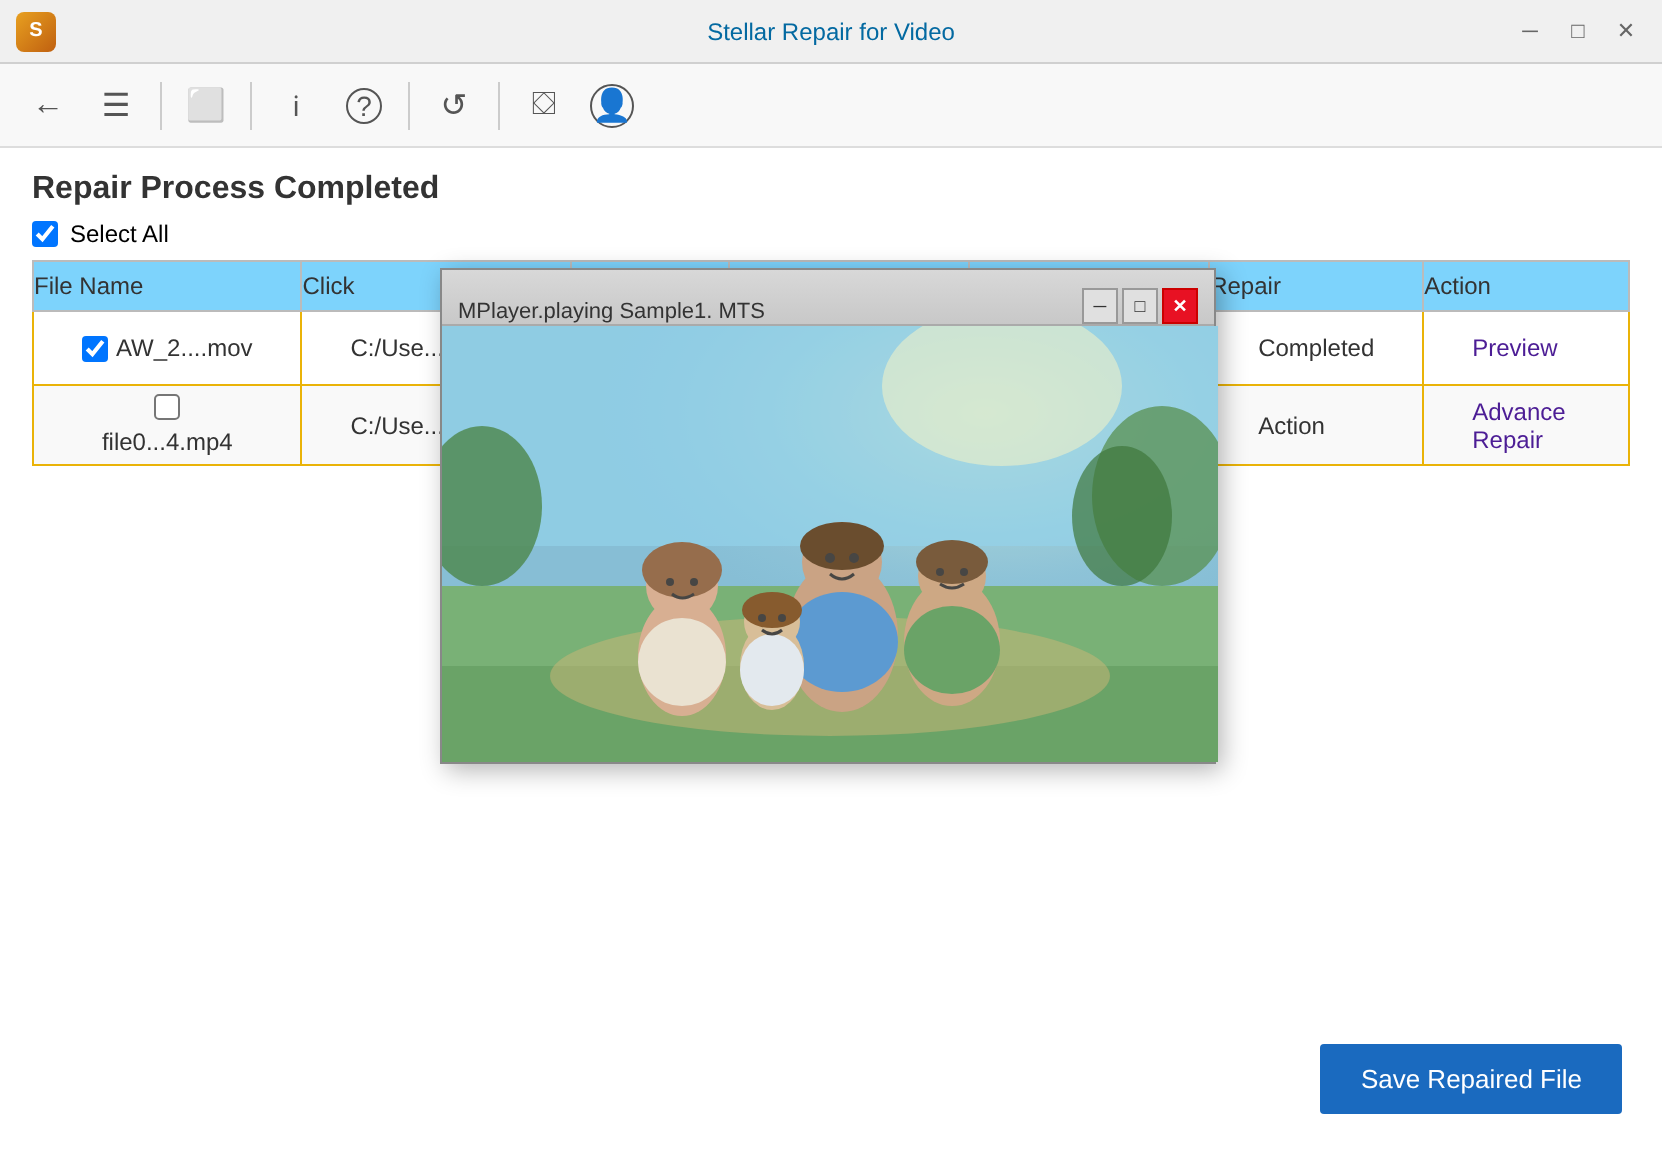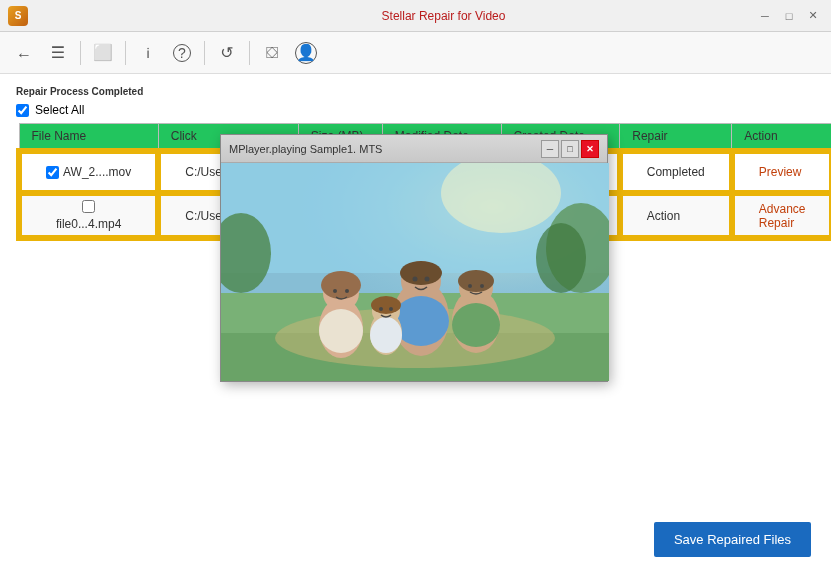--- a/index.html
+++ b/index.html
@@ -29,25 +29,24 @@
     }
     .app-icon {
       width: 20px; height: 20px;
       background: linear-gradient(135deg, #e8a020, #c06010);
       border-radius: 4px;
       display: flex; align-items: center; justify-content: center;
       color: white; font-size: 10px; font-weight: bold;
     }
     .title-bar-title {
       font-size: 12px;
-      color: #b91c1c;
+      color: #0369a1;
       position: absolute;
       left: 50%;
       transform: translateX(-50%);
-      margin-left: 28px;
     }
     .title-bar-controls {
       display: flex;
       gap: 4px;
     }
     .title-btn {
       width: 20px; height: 20px;
       background: none;
       border: none;
       cursor: pointer;
@@ -85,64 +84,63 @@
     
     .main {
       padding: 12px 16px;
       background: white;
       height: calc(577px - 32px - 42px);
       position: relative;
       overflow: hidden;
     }
 
     .repair-completed-title {
-      font-size: 10px;
+      font-size: 16px;
       font-weight: bold;
       color: #333;
       margin-bottom: 6px;
     }
 
     .repair-desc {
       font-size: 12px;
       color: #333;
       margin-bottom: 12px;
       line-height: 1.5;
     }
 
     .select-all-row {
       display: flex;
-      align-items: center;
       gap: 6px;
       margin-bottom: 6px;
     }
 
     
     .file-table {
       width: 100%;
       border-collapse: collapse;
       border: 1px solid #bbb;
     }
     .file-table th {
-      background: #22c55e;
+      background: #7dd3fc;
       border: 1px solid #bbb;
-      padding: 5px 12px;
+      padding: 5px 0;
       text-align: left;
       font-weight: normal;
       font-size: 12px;
       color: #333;
     }
     .file-table td {
-      border: 6px solid #eab308;
+      border: 1px solid #eab308;
       padding: 4px 24px;
       font-size: 12px;
       color: #333;
     }
     .file-table tr:nth-child(even) { background: #f9f9f9; }
     .action-link {
-      color: #c2410c;
+      color: #4c1d95;
       cursor: pointer;
       text-decoration: none;
     }
     .status-completed { color: #333; }
 
     
     .save-btn {
       position: absolute;
       bottom: 20px;
       right: 20px;
@@ -163,21 +161,21 @@
       width: 388px;
       background: #f0f0f0;
       border: 1px solid #888;
       box-shadow: 3px 3px 12px rgba(0,0,0,0.3);
       z-index: 100;
     }
     .mplayer-titlebar {
       background: linear-gradient(to bottom, #d8d8d8, #c8c8c8);
       height: 28px;
       display: flex;
-      align-items: center;
+      align-items: flex-end;
       justify-content: space-between;
       padding: 0 8px;
       border-bottom: 1px solid #aaa;
     }
     .mplayer-title-text {
       font-size: 11px;
       color: #333;
     }
     .mplayer-controls {
       display: flex;
@@ -315,21 +313,21 @@
         <td></td>
         <td></td>
         <td>Action</td>
         <td>
           <a class="action-link">Advance Repair</a>
         </td>
       </tr>
     </tbody>
   </table>
 
-  <button class="save-btn">Save Repaired Files</button>
+  <button class="save-btn">Save Repaired File</button>
 
   <div class="mplayer-popup">
     <div class="mplayer-titlebar">
       <span class="mplayer-title-text">MPlayer.playing Sample1. MTS</span>
       <div class="mplayer-controls">
         <button class="mplayer-btn">─</button>
         <button class="mplayer-btn">□</button>
         <button class="mplayer-btn close-btn">✕</button>
       </div>
     </div>

